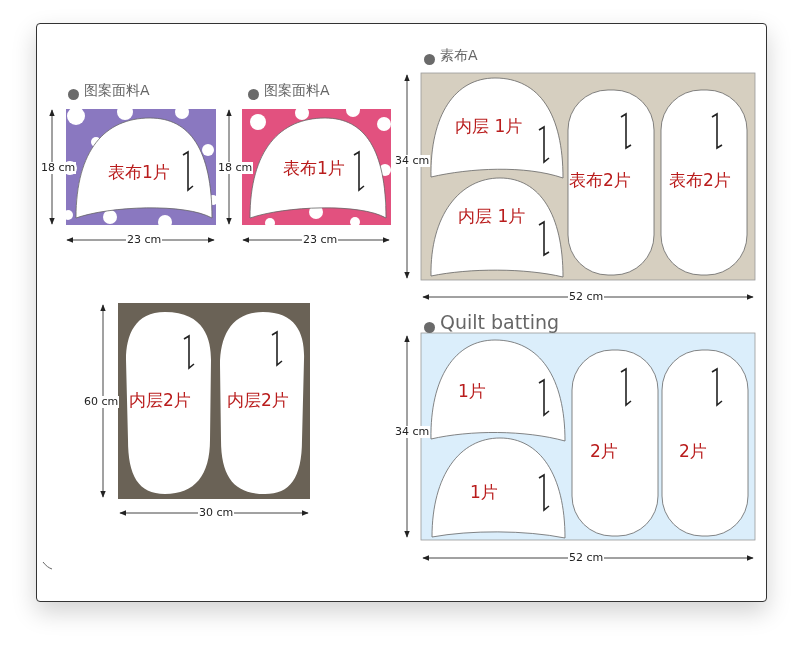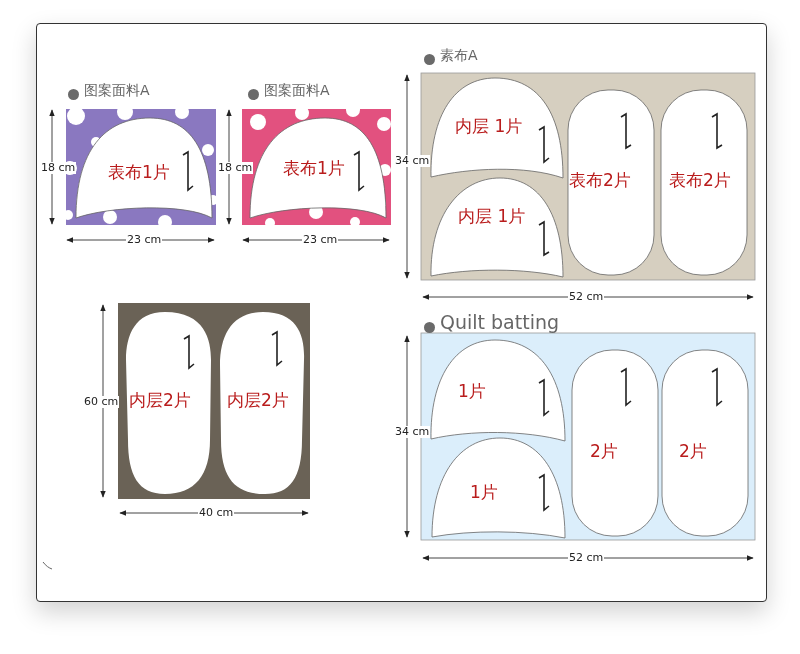--- a/index.html
+++ b/index.html
@@ -127,21 +127,21 @@
     <span>Quilt batting</span>
   </div>
 
 <div class="dim" style="left:40px;top:162px;">18 cm</div>
 <div class="dim" style="left:126px;top:234px;">23 cm</div>
 <div class="dim" style="left:217px;top:162px;">18 cm</div>
 <div class="dim" style="left:302px;top:234px;">23 cm</div>
 <div class="dim" style="left:394px;top:155px;">34 cm</div>
 <div class="dim" style="left:568px;top:291px;">52 cm</div>
 <div class="dim" style="left:83px;top:396px;">60 cm</div>
-<div class="dim" style="left:198px;top:507px;">40 cm</div>
+<div class="dim" style="left:198px;top:507px;">30 cm</div>
 <div class="dim" style="left:394px;top:426px;">34 cm</div>
 <div class="dim" style="left:568px;top:552px;">52 cm</div>
 
 <div class="lbl" style="left:108px;top:162px;">表布1片</div>
 <div class="lbl" style="left:283px;top:158px;">表布1片</div>
 
 <div class="lbl" style="left:455px;top:116px;">内层 1片</div>
 <div class="lbl" style="left:458px;top:206px;">内层 1片</div>
 <div class="lbl" style="left:569px;top:170px;">表布2片</div>
 <div class="lbl" style="left:669px;top:170px;">表布2片</div>

